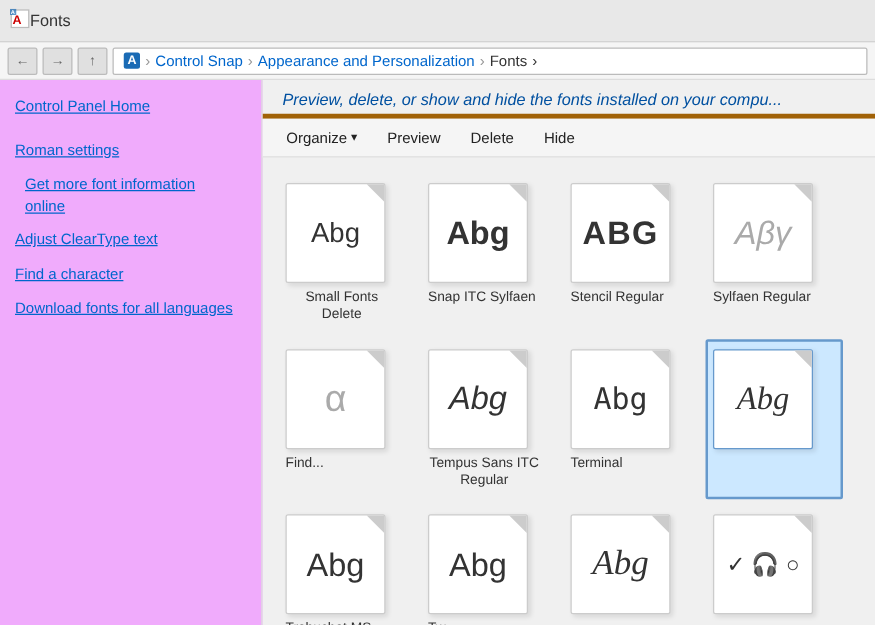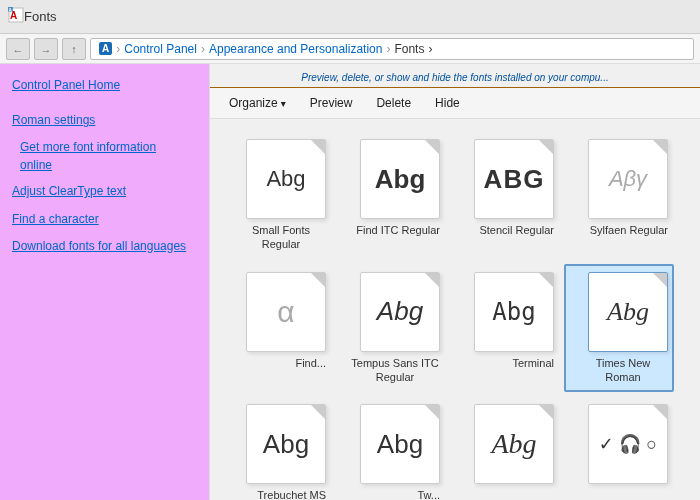--- a/index.html
+++ b/index.html
@@ -75,24 +75,23 @@
       flex: 1;
       overflow: hidden;
       display: flex;
       flex-direction: column;
     }
 
     
     #description {
       padding: 8px 16px 4px;
       color: #0050a0;
-      font-size: 10px;
+      font-size: 13px;
       font-style: italic;
-      border-bottom: 1px solid #a16207;
-      text-align: center;
+      border-bottom: 4px solid #a16207;
     }
 
     
     #toolbar {
       display: flex;
       align-items: center;
       padding: 4px 8px;
       background: #f5f5f5;
       border-bottom: 1px solid #ddd;
       gap: 2px;
@@ -119,21 +118,21 @@
       display: flex;
       flex-wrap: wrap;
       gap: 0;
       align-content: flex-start;
     }
 
     .font-item {
       width: 110px;
       display: flex;
       flex-direction: column;
-      align-items: flex-end;
+      align-items: flex-start;
       padding: 6px 4px;
       cursor: pointer;
       border: 2px solid transparent;
       border-radius: 2px;
       margin: 2px;
     }
     .font-item.selected { background: #cce8ff; border-color: #6699cc; }
 
     .font-icon {
       width: 80px;
@@ -199,21 +198,21 @@
   <span class="title-text">Fonts</span>
 </div>
 
 <div id="nav-bar">
   <button class="nav-btn">←</button>
   <button class="nav-btn">→</button>
   <button class="nav-btn">↑</button>
   <div class="breadcrumb">
     <span style="background:#1a6bb5;color:white;font-size:10px;font-weight:bold;padding:1px 3px;border-radius:2px;">A</span>
     <span class="sep">›</span>
-    <span>Control Panel</span>
+    <span>Control Snap</span>
     <span class="sep">›</span>
     <span>Appearance and Personalization</span>
     <span class="sep">›</span>
     <span style="color:#333;">Fonts</span>
     <span class="sep">›</span>
   </div>
 </div>
 
 <div id="main">
 
@@ -237,40 +236,40 @@
       <button class="toolbar-btn">Delete</button>
       <button class="toolbar-btn">Hide</button>
     </div>
 
     <div id="font-grid">
 
       <div class="font-item">
         <div class="font-icon">
           <span class="font-preview small-fonts">Abg</span>
         </div>
-        <div class="font-name">Small Fonts Regular</div>
+        <div class="font-name">Small Fonts Delete</div>
       </div>
 
       <div class="font-item">
         <div class="font-icon">
           <span class="font-preview snap-itc" style="font-weight:900;font-size:26px;">Abg</span>
         </div>
-        <div class="font-name">Find ITC Regular</div>
+        <div class="font-name">Snap ITC Sylfaen</div>
       </div>
 
       <div class="font-item">
         <div class="font-icon">
           <span class="font-preview stencil" style="font-family:Impact,sans-serif;font-weight:bold;font-size:26px;letter-spacing:1px;">ABG</span>
         </div>
         <div class="font-name">Stencil Regular</div>
       </div>
 
       <div class="font-item">
         <div class="font-icon">
-          <span class="font-preview sylfaen" style="color:#aaa;font-style:italic;font-size:22px;">Aβγ</span>
+          <span class="font-preview sylfaen" style="color:#aaa;font-style:italic;font-size:26px;">Aβγ</span>
         </div>
         <div class="font-name">Sylfaen Regular</div>
       </div>
 
       <div class="font-item">
         <div class="font-icon">
           <span class="font-preview symbol" style="color:#aaa;font-size:30px;">α</span>
         </div>
         <div class="font-name">Find...</div>
       </div>
@@ -286,21 +285,20 @@
         <div class="font-icon">
           <span class="font-preview terminal" style="font-family:monospace;font-size:24px;">Abg</span>
         </div>
         <div class="font-name">Terminal</div>
       </div>
 
       <div class="font-item selected">
         <div class="font-icon" style="border-color:#6699cc;">
           <span class="font-preview times" style="font-family:serif;font-size:26px;font-style:italic;">Abg</span>
         </div>
-        <div class="font-name">Times New Roman</div>
       </div>
 
       <div class="font-item">
         <div class="font-icon">
           <span class="font-preview trebuchet" style="font-size:26px;">Abg</span>
         </div>
         <div class="font-name">Trebuchet MS</div>
       </div>
 
       <div class="font-item">

